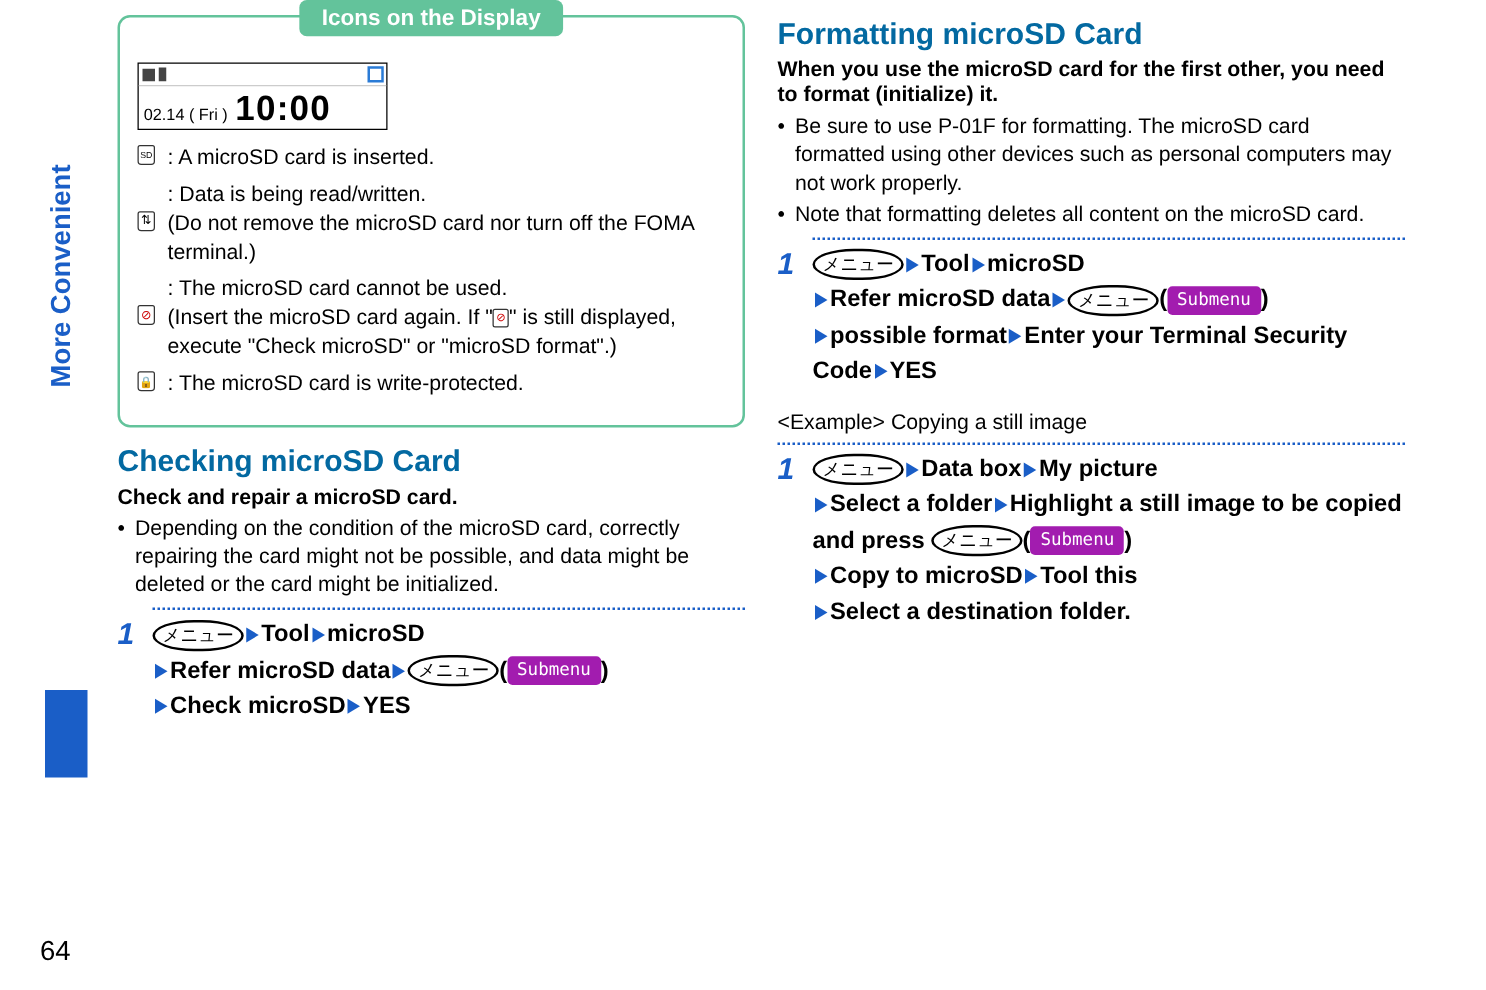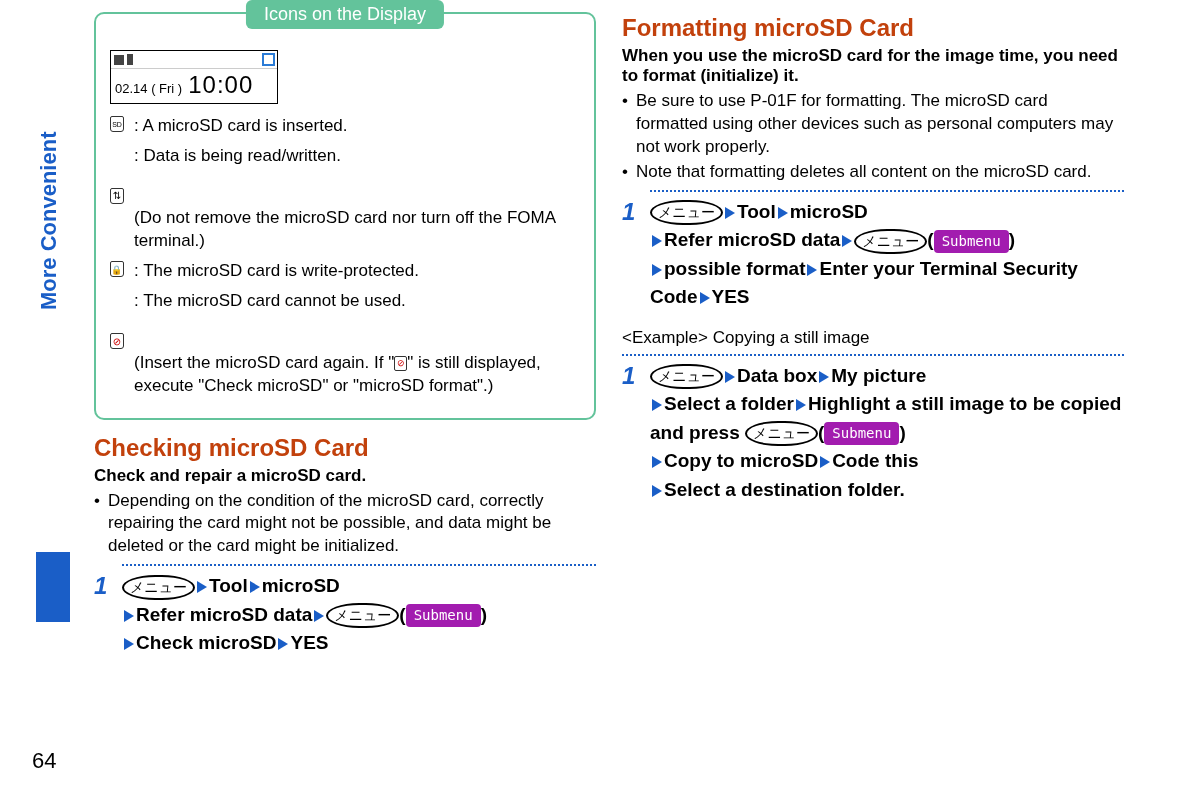--- a/index.html
+++ b/index.html
@@ -53,28 +53,28 @@
     position: relative;
     margin-bottom: 14px;
   }
   .icon-box-title {
     position: absolute;
     top: -14px;
     left: 50%;
     transform: translateX(-50%);
     background: #63c39b;
     color: #fff;
-    font-weight: normal;
+    font-weight: bold;
     padding: 4px 18px;
     border-radius: 6px;
     font-size: 18px;
   }
   .display-sample {
     border: 1px solid #000;
-    width: 168px;
+    width: 200px;
     height: 54px;
     margin-bottom: 10px;
     position: relative;
     background: #fff;
   }
   .display-top {
     height: 18px;
     border-bottom: 1px solid #ccc;
     display: flex;
     align-items: center;
@@ -88,45 +88,45 @@
     width:13px; height:13px; border:2px solid #2a7bd6;
     background:#fff;
   }
   .display-main {
     display: flex;
     align-items: baseline;
     gap: 6px;
     padding: 2px 4px;
   }
   .date-small { font-size: 13px; }
-  .time-big { font-size: 24px; letter-spacing: 1px; }
+  .time-big { font-size: 28px; letter-spacing: 1px; font-weight: bold; }
 
   .icon-list { font-size: 17px; line-height: 1.35; }
   .icon-row { display: flex; margin-bottom: 6px; align-items: center; }
   .icon-cell { width: 24px; flex: none; padding-top:2px; }
   .icon-cell .sdic {
     display:inline-block; width:14px; height:16px;
     border:1px solid #333; border-radius:2px 2px 3px 3px;
     position:relative; background:#fff;
   }
   .sdic.sd-plain::after{content:"SD";font-size:7px;position:absolute;left:0;top:3px;width:100%;text-align:center;}
   .sdic.sd-arrows::after{content:"⇅";font-size:10px;position:absolute;left:0;top:0;width:100%;text-align:center;}
   .sdic.sd-lock::after{content:"🔒";font-size:9px;position:absolute;left:0;top:2px;width:100%;text-align:center;}
   .sdic.sd-bad::after{content:"⊘";font-size:10px;color:#c00;position:absolute;left:0;top:1px;width:100%;text-align:center;}
   .icon-desc { flex: 1; }
-  .icon-desc .sub { display:block;margin-top:39px; }
+  .icon-desc .sub { display:block; }
   .inline-sdic{
     display:inline-block; width:13px; height:15px;
     border:1px solid #333; border-radius:2px; vertical-align:middle;
     position:relative;
   }
   .inline-sdic::after{content:"⊘";font-size:9px;color:#c00;position:absolute;left:0;top:0;width:100%;text-align:center;}
 
   .h2 {
-    color: #c2410c;
+    color: #0369a1;
     font-weight: bold;
     font-size: 24px;
     margin: 2px 0 4px;
   }
   .lead {
     font-weight: bold;
     font-size: 17px;
     margin-bottom: 4px;
   }
   .bullets { font-size: 17px; line-height: 1.35; }
@@ -205,32 +205,32 @@
         <span class="icon-desc">: A microSD card is inserted.</span>
       </div>
       <div class="icon-row">
         <span class="icon-cell"><span class="sdic sd-arrows"></span></span>
         <span class="icon-desc">
           <span>: Data is being read/written.</span>
           <span class="sub">(Do not remove the microSD card nor turn off the FOMA terminal.)</span>
         </span>
       </div>
       <div class="icon-row">
-        <span class="icon-cell"><span class="sdic sd-lock"></span></span>
-        <span class="icon-desc">: The microSD card is write-protected.</span>
-      </div>
-      <div class="icon-row">
         <span class="icon-cell"><span class="sdic sd-bad"></span></span>
         <span class="icon-desc">
           <span>: The microSD card cannot be used.</span>
           <span class="sub">
             <span>(Insert the microSD card again. If "</span><span class="inline-sdic"></span><span>" is still displayed, execute "Check microSD" or "microSD format".)</span>
           </span>
         </span>
       </div>
+      <div class="icon-row">
+        <span class="icon-cell"><span class="sdic sd-lock"></span></span>
+        <span class="icon-desc">: The microSD card is write-protected.</span>
+      </div>
     </div>
   </div>
 
   <div class="h2">Checking microSD Card</div>
   <div class="lead">Check and repair a microSD card.</div>
   <div class="bullets">
     <div class="bl">
         <span>Depending on the condition of the microSD card, correctly repairing the card might not be possible, and data might be deleted or the card might be initialized.</span>
       </div>
   </div>
@@ -240,21 +240,21 @@
     <div class="stepbody">
       <span class="menu-key">メニュー</span><span class="tri"></span><span>Tool</span><span class="tri"></span><span>microSD</span><br>
       <span class="tri"></span><span>Refer microSD data</span><span class="tri"></span><span class="menu-key">メニュー</span>(<span class="submenu-pill">Submenu</span>)<br>
       <span class="tri"></span><span>Check microSD</span><span class="tri"></span><span>YES</span>
     </div>
   </div>
 </div>
 
 <div class="col col-right">
   <div class="h2">Formatting microSD Card</div>
-  <div class="lead">When you use the microSD card for the image time, you need to format (initialize) it.</div>
+  <div class="lead">When you use the microSD card for the first other, you need to format (initialize) it.</div>
   <div class="bullets">
     <div class="bl">
         <span>Be sure to use P-01F for formatting. The microSD card formatted using other devices such as personal computers may not work properly.</span>
       </div>
     <div class="bl">
         <span>Note that formatting deletes all content on the microSD card.</span>
       </div>
   </div>
   <hr class="dots">
   <div class="step">
@@ -268,17 +268,17 @@
 
   <div style="height:16px"></div>
 
   <div class="lead" style="font-weight:normal">&lt;Example&gt; Copying a still image</div>
   <hr class="dots" style="margin-left:0">
   <div class="step">
     <div class="stepnum">1</div>
     <div class="stepbody">
       <span class="menu-key">メニュー</span><span class="tri"></span><span>Data box</span><span class="tri"></span><span>My picture</span><br>
       <span class="tri"></span><span>Select a folder</span><span class="tri"></span><span>Highlight a still image to be copied and press </span><span class="menu-key">メニュー</span>(<span class="submenu-pill">Submenu</span>)<br>
-      <span class="tri"></span><span>Copy to microSD</span><span class="tri"></span><span>Code this</span><br>
+      <span class="tri"></span><span>Copy to microSD</span><span class="tri"></span><span>Tool this</span><br>
       <span class="tri"></span><span>Select a destination folder.</span>
     </div>
   </div>
 </div>
 
 </body></html>

